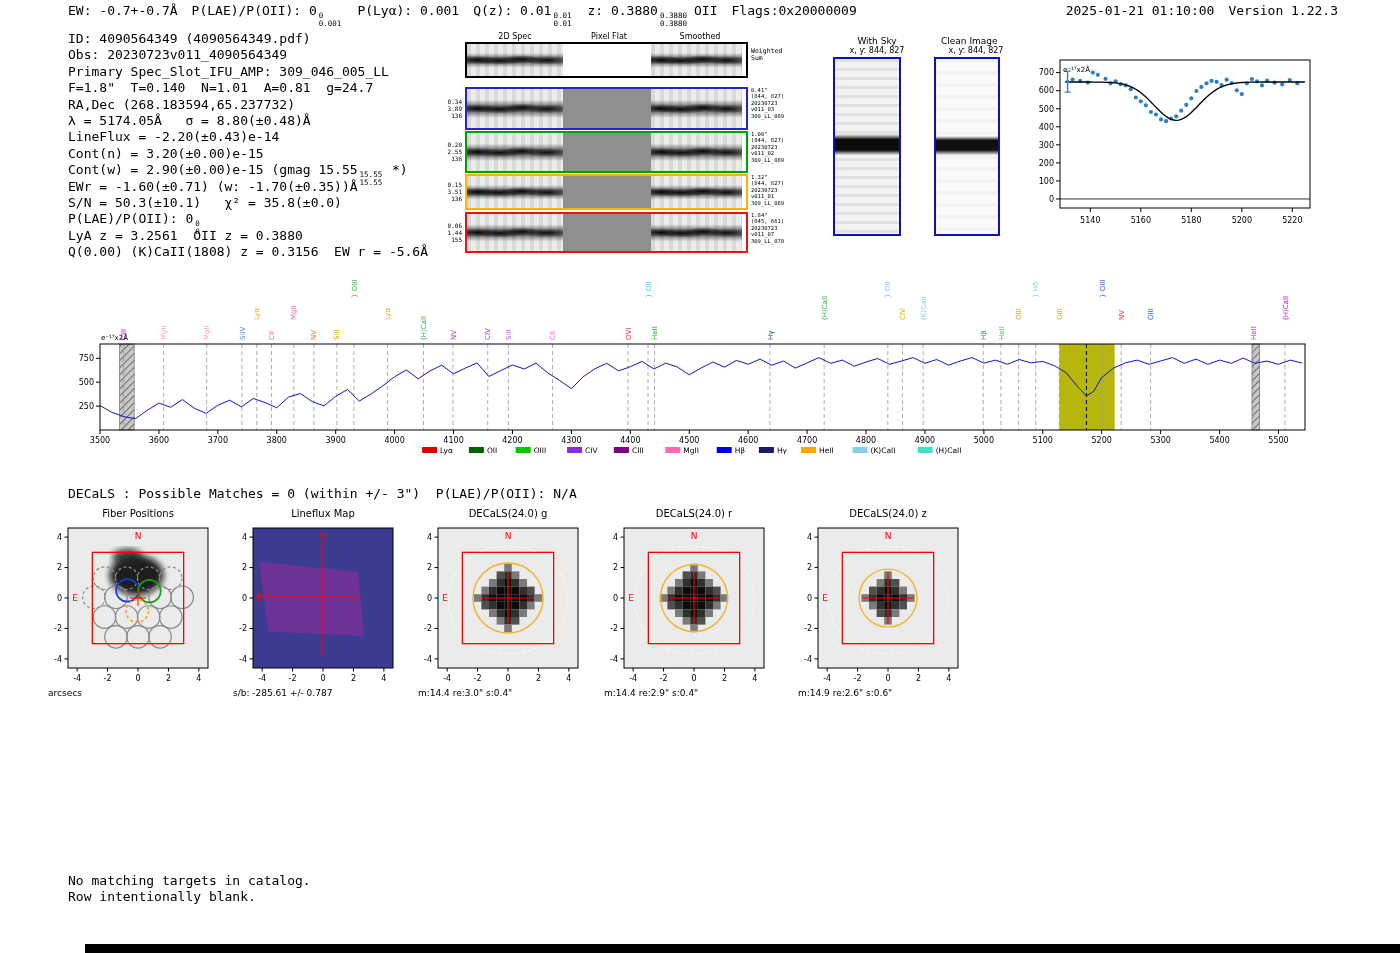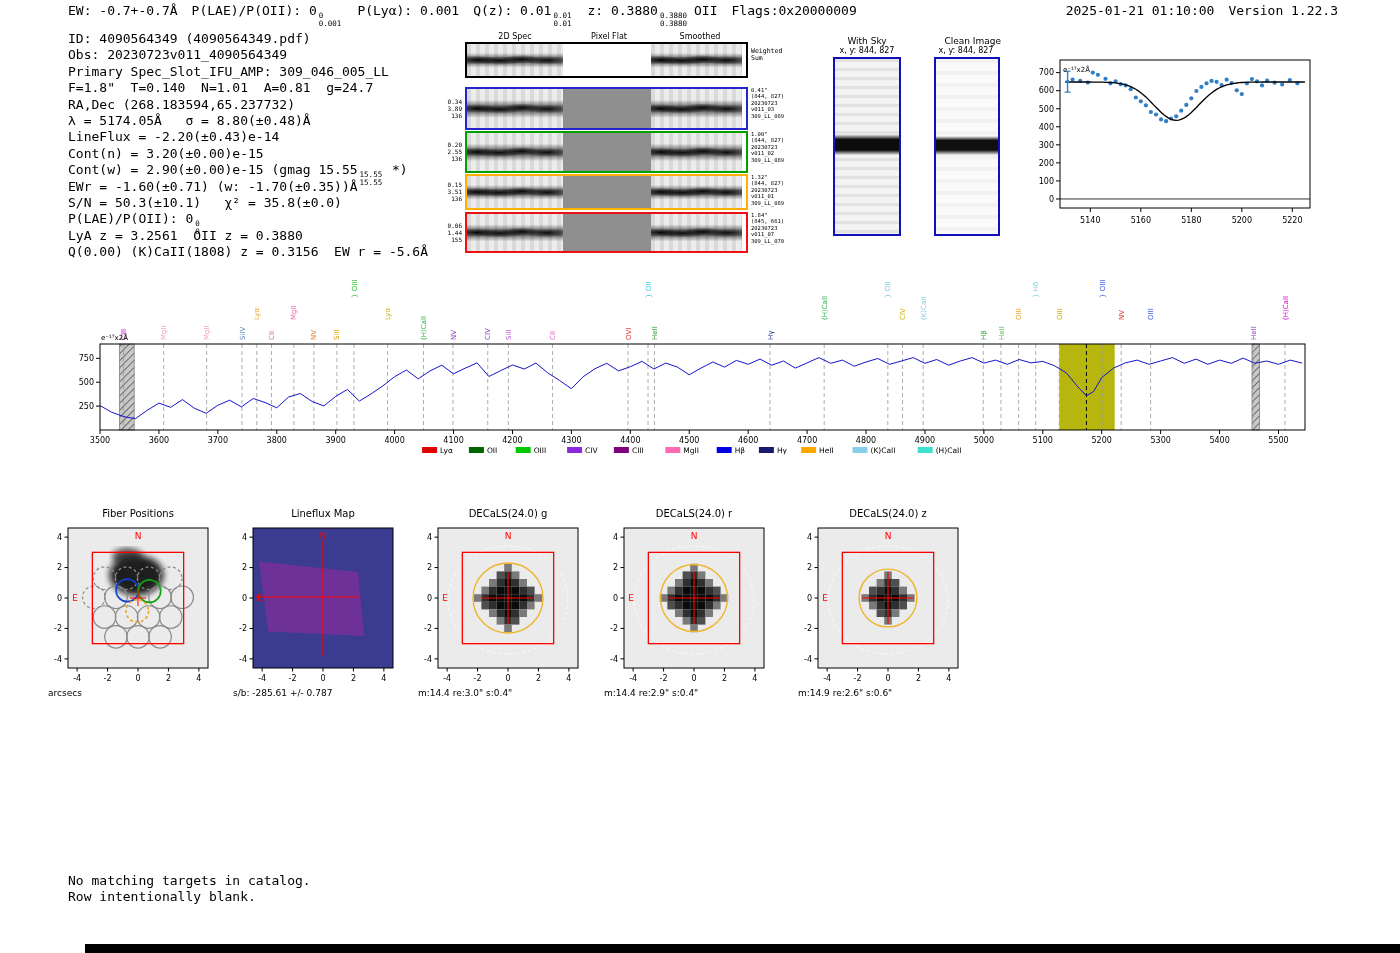--- a/index.html
+++ b/index.html
@@ -4,21 +4,21 @@
 <style>
   html,body{margin:0;padding:0;background:#fff;}
   #page{position:relative;width:1400px;height:953px;background:#fff;color:#000;
         font-family:"DejaVu Sans Mono",monospace;overflow:hidden;}
   .abs{position:absolute;}
   .mono13{font-size:13px;line-height:16.4px;}
   .il{white-space:pre;height:16.4px;}
   .gap{margin-left:14px;}
   .stack{display:inline-flex;flex-direction:column;font-size:7.5px;line-height:7.6px;
          vertical-align:-3px;margin:0 2px;}
-  .sanslab{font-family:"DejaVu Sans",sans-serif;}
+  .sanslab{font-family:"DejaVu Sans",sans-serif;margin-left:10px;}
   .imgbox{border:2px solid #1111bb;box-sizing:content-box;}
   .skyimg{width:100%;height:100%;
     background:
       repeating-linear-gradient(180deg, rgba(0,0,0,.07) 0 3px, rgba(0,0,0,0) 3px 9px),
       linear-gradient(180deg,#f3f3f3 0 43%,#0c0c0c 46% 52%,#f3f3f3 55% 100%);}
   .cleanimg{width:100%;height:100%;
     background:
       repeating-linear-gradient(180deg, rgba(0,0,0,.03) 0 4px, rgba(0,0,0,0) 4px 12px),
       linear-gradient(180deg,#fafafa 0 44%,#101010 46.5% 52%,#fafafa 55% 100%);}
   .strip{
@@ -135,21 +135,21 @@
 v011_07
 309_LL_070</div>
     </div>
 
   <div class="abs sanslab" style="left:832px;top:36px;width:70px;text-align:center;font-size:9px">With Sky</div>
   <div class="abs sanslab" style="left:832px;top:46px;width:70px;text-align:center;font-size:8px">x, y: 844, 827</div>
   <div class="abs imgbox" style="left:833px;top:57px;width:64px;height:175px">
       <div class="skyimg"></div>
     </div>
 
-  <div class="abs sanslab" style="left:931px;top:36px;width:70px;text-align:right;font-size:9px">Clean Image</div>
+  <div class="abs sanslab" style="left:931px;top:36px;width:70px;text-align:left;font-size:9px">Clean Image</div>
   <div class="abs sanslab" style="left:931px;top:46px;width:70px;text-align:center;font-size:8px">x, y: 844, 827</div>
   <div class="abs imgbox" style="left:934px;top:57px;width:62px;height:175px">
       <div class="cleanimg"></div>
     </div>
 
   <svg id="fit-plot" class="abs" style="left:1022px;top:48px" width="310" height="192">
       <line x1="38" y1="150.97560975609755" x2="288" y2="150.97560975609755" stroke="#333" stroke-width="1"></line>
       <circle cx="50.6" cy="31.5" r="2.1" fill="#2f7ec8"></circle>
       <circle cx="58.2" cy="32.8" r="2.1" fill="#2f7ec8"></circle>
       <circle cx="65.8" cy="34.6" r="2.1" fill="#2f7ec8"></circle>
@@ -374,20 +374,21 @@
       <rect x="688.9" y="200" width="15" height="6" fill="#191970"></rect>
       <text x="706.9" y="206" font-size="7.5" font-family="&quot;DejaVu Sans&quot;,sans-serif">Hγ</text>
       <rect x="731.1" y="200" width="15" height="6" fill="#ffa500"></rect>
       <text x="749.1" y="206" font-size="7.5" font-family="&quot;DejaVu Sans&quot;,sans-serif">HeII</text>
       <rect x="782.5" y="200" width="15" height="6" fill="#87ceeb"></rect>
       <text x="800.5" y="206" font-size="7.5" font-family="&quot;DejaVu Sans&quot;,sans-serif">(K)CaII</text>
       <rect x="847.7" y="200" width="15" height="6" fill="#40e0d0"></rect>
       <text x="865.7" y="206" font-size="7.5" font-family="&quot;DejaVu Sans&quot;,sans-serif">(H)CaII</text>
     </svg>
 
+  <div class="abs mono13 il" style="left:68px;top:486px">DECaLS : Possible Matches = 0 (within +/- 3")  P(LAE)/P(OII): N/A</div>
 
   <div id="cutouts" class="abs" style="left:0;top:0;width:1400px;height:953px">
       <svg width="180" height="164" style="position: absolute; left: 44px; top: 522px;">
         <rect x="24" y="6" width="140" height="140" fill="#ebebeb"></rect>
         <defs>
           <filter id="bl0">
             <feGaussianBlur stdDeviation="3.2"></feGaussianBlur>
           </filter>
         </defs>
         <ellipse cx="92.4783" cy="53.174499999999995" rx="27" ry="20" fill="#0d0d0d" opacity="0.92" filter="url(#bl0)"></ellipse>

